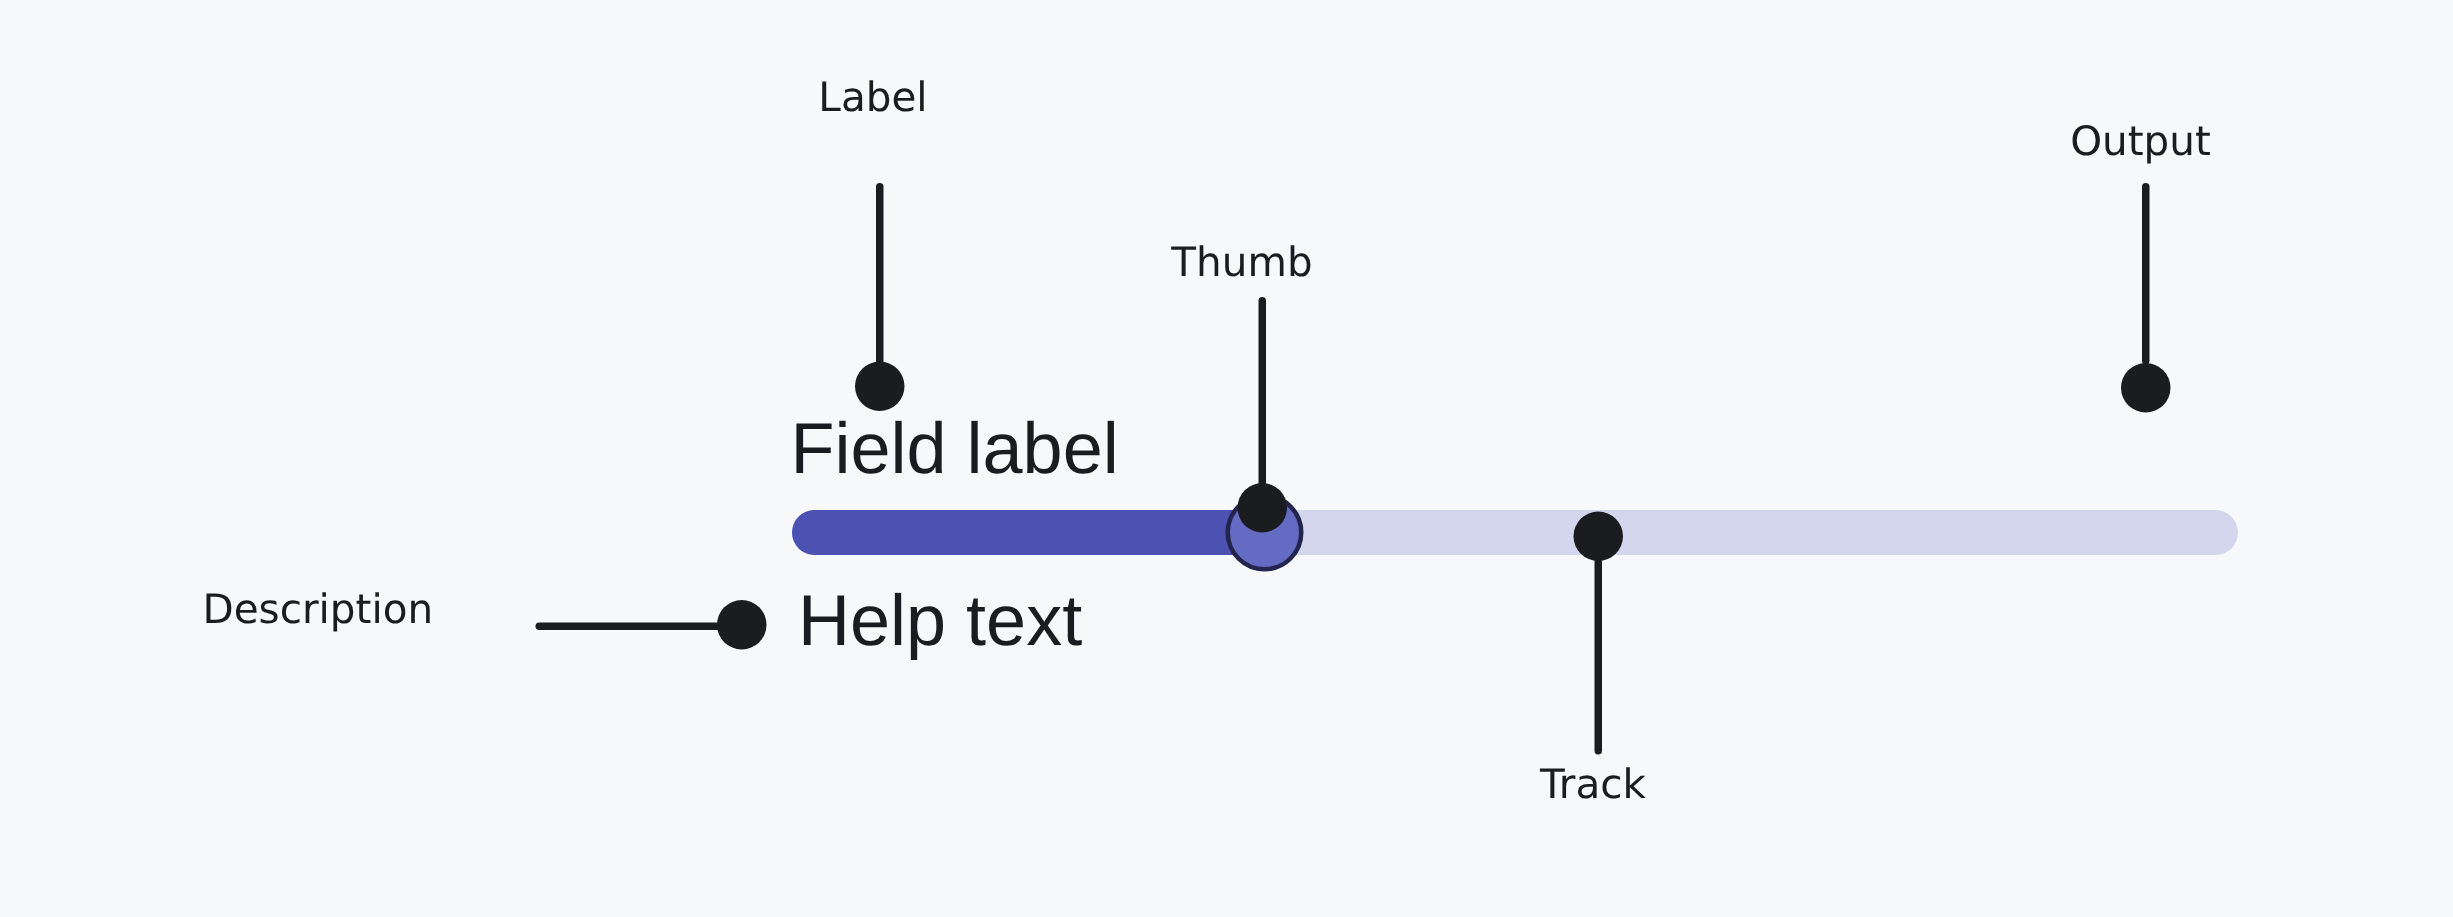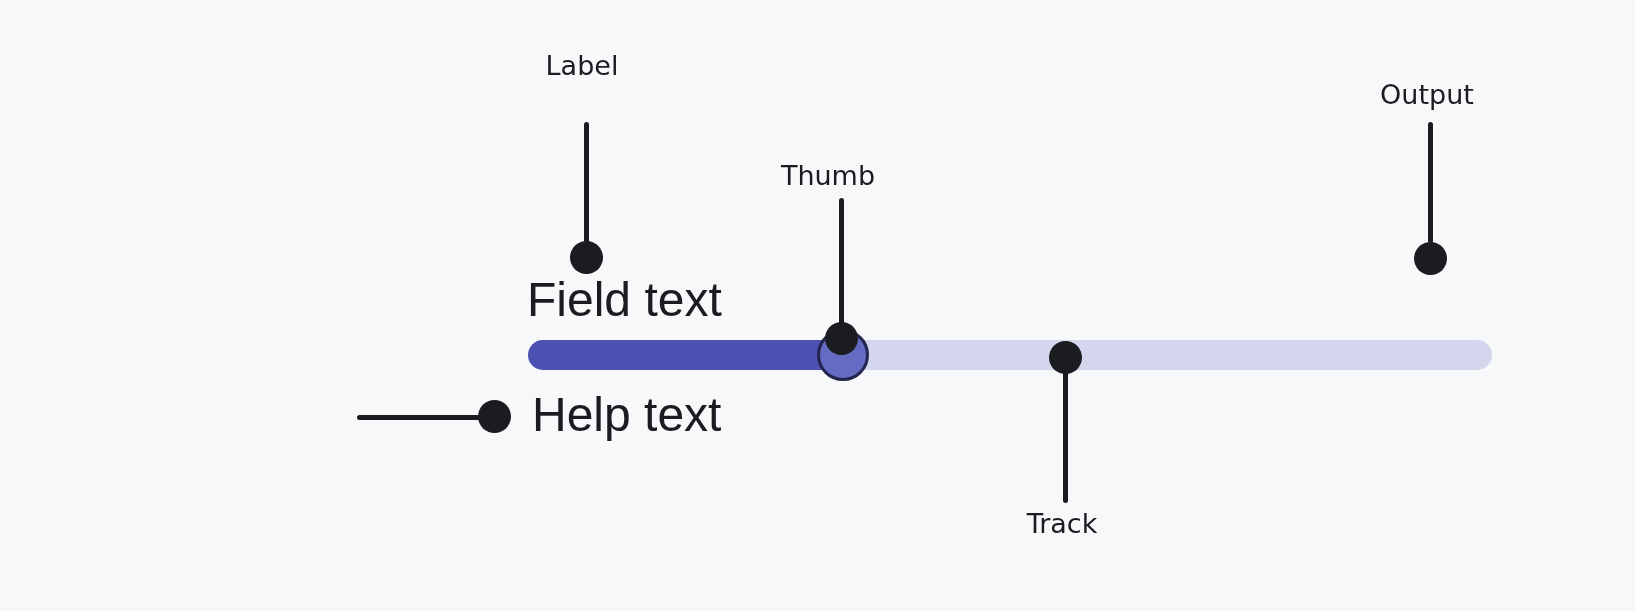--- a/index.html
+++ b/index.html
@@ -127,28 +127,29 @@
   <div class="ann-dot label-dot"></div>
 
   <div class="ann-text thumb-text">Thumb</div>
   <div class="ann-line-v thumb-line"></div>
   <div class="ann-dot thumb-dot"></div>
 
   <div class="ann-text output-text">Output</div>
   <div class="ann-line-v output-line"></div>
   <div class="ann-dot output-dot"></div>
 
+  <div class="ann-text description-text">Description</div>
   <div class="ann-line-h description-line"></div>
   <div class="ann-dot description-dot"></div>
 
   <div class="ann-dot track-dot"></div>
   <div class="ann-line-v track-line"></div>
   <div class="ann-text track-text">Track</div>
 
-  <div class="component-text field-label">Field text</div>
+  <div class="component-text field-label">Field label</div>
 
   <div class="slider-track">
     <div class="slider-fill" id="slider-fill" style="width: 32.7%;"></div>
     <div class="slider-thumb" id="slider-thumb" style="left: 32.7%;"></div>
   </div>
 
   <div class="component-text help-text">Help text</div>
 
 </div>
 

